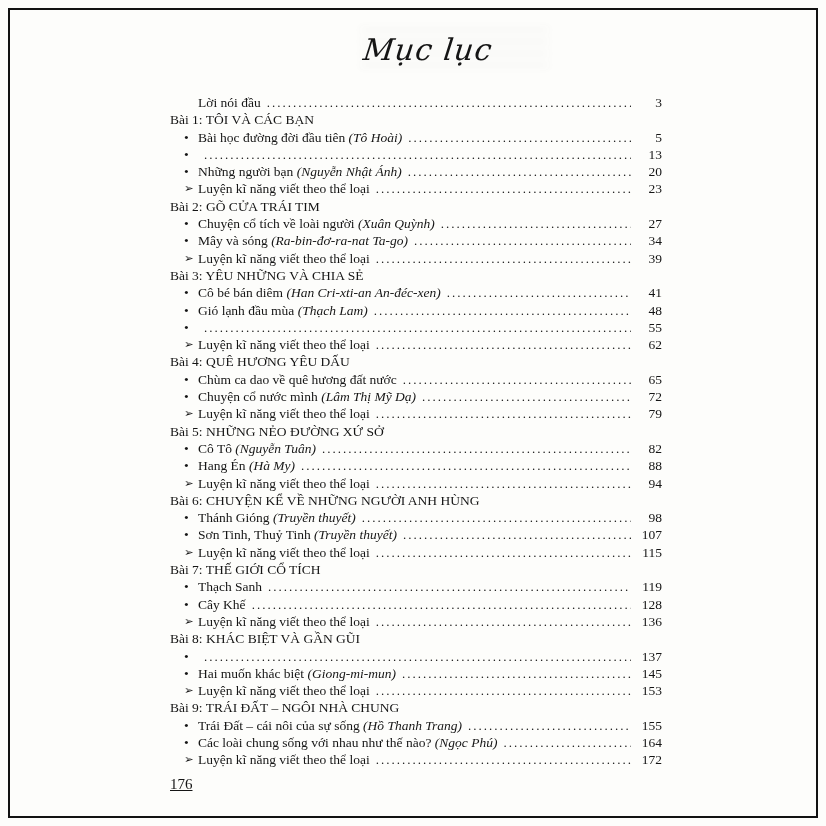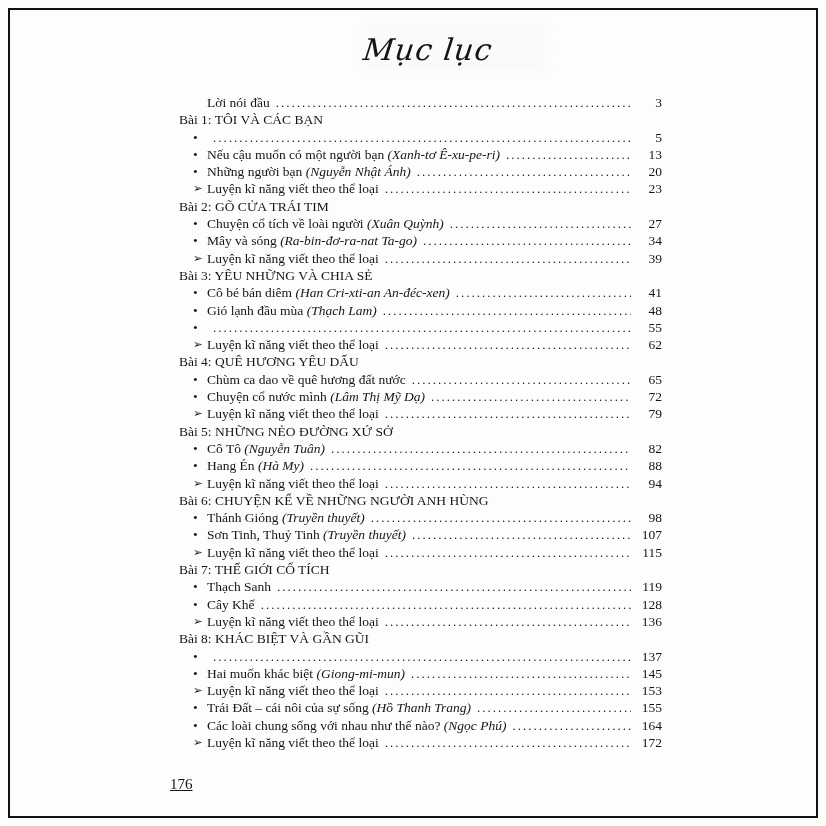--- a/index.html
+++ b/index.html
@@ -34,21 +34,21 @@
     position:relative;
     font-family:"DejaVu Serif", serif;
     font-style:italic;
     font-weight:500;
     font-size:30px;
     letter-spacing:1px;
     text-align:center;
     transform:skewX(-7deg) translateX(12px);
   }
   .toc { margin-top:6px; font-size:13.5px; line-height:17.3px; }
-  .row { display:flex; align-items:center; white-space:nowrap;margin-left:9px; }
+  .row { display:flex; align-items:center; white-space:nowrap; }
   .row-heading { font-weight:400; }
   .row-bullet, .row-skill, .row-plain { padding-left:14px; }
   .marker { flex:none; width:14px; }
   .row-skill .marker { font-size:11.5px; }
   .label { flex:none; }
   .author { font-style:italic; }
   .leader {
     flex:1 1 auto;
     overflow:hidden;
     margin:0 5px 0 6px;
@@ -85,26 +85,26 @@
     <span class="leader"></span>
     <span class="pagenum">3</span>
   </div>
       <div class="row row-heading">
 
     <span class="label"><span>Bài 1: TÔI VÀ CÁC BẠN</span></span>
 
   </div>
       <div class="row row-bullet">
     <span class="marker">•</span>
+    <span class="label"><span>Bài học đường đời đầu tiên </span><span class="author">(Tô Hoài)</span></span>
     <span class="leader"></span>
     <span class="pagenum">5</span>
   </div>
       <div class="row row-bullet">
     <span class="marker">•</span>
-    <span class="label"><span>Nếu cậu muốn có một người bạn </span><span class="author">(Xanh-tơ Ê-xu-pe-ri)</span></span>
     <span class="leader"></span>
     <span class="pagenum">13</span>
   </div>
       <div class="row row-bullet">
     <span class="marker">•</span>
     <span class="label"><span>Những người bạn </span><span class="author">(Nguyễn Nhật Ánh)</span></span>
     <span class="leader"></span>
     <span class="pagenum">20</span>
   </div>
       <div class="row row-skill">
@@ -270,20 +270,25 @@
     <span class="marker">•</span>
     <span class="label"><span>Hai muốn khác biệt </span><span class="author">(Giong-mi-mun)</span></span>
     <span class="leader"></span>
     <span class="pagenum">145</span>
   </div>
       <div class="row row-skill">
     <span class="marker">➢</span>
     <span class="label"><span>Luyện kĩ năng viết theo thể loại</span></span>
     <span class="leader"></span>
     <span class="pagenum">153</span>
+  </div>
+      <div class="row row-heading">
+
+    <span class="label"><span>Bài 9: TRÁI ĐẤT – NGÔI NHÀ CHUNG</span></span>
+
   </div>
       <div class="row row-bullet">
     <span class="marker">•</span>
     <span class="label"><span>Trái Đất – cái nôi của sự sống </span><span class="author">(Hồ Thanh Trang)</span></span>
     <span class="leader"></span>
     <span class="pagenum">155</span>
   </div>
       <div class="row row-bullet">
     <span class="marker">•</span>
     <span class="label"><span>Các loài chung sống với nhau như thế nào? </span><span class="author">(Ngọc Phú)</span></span>

